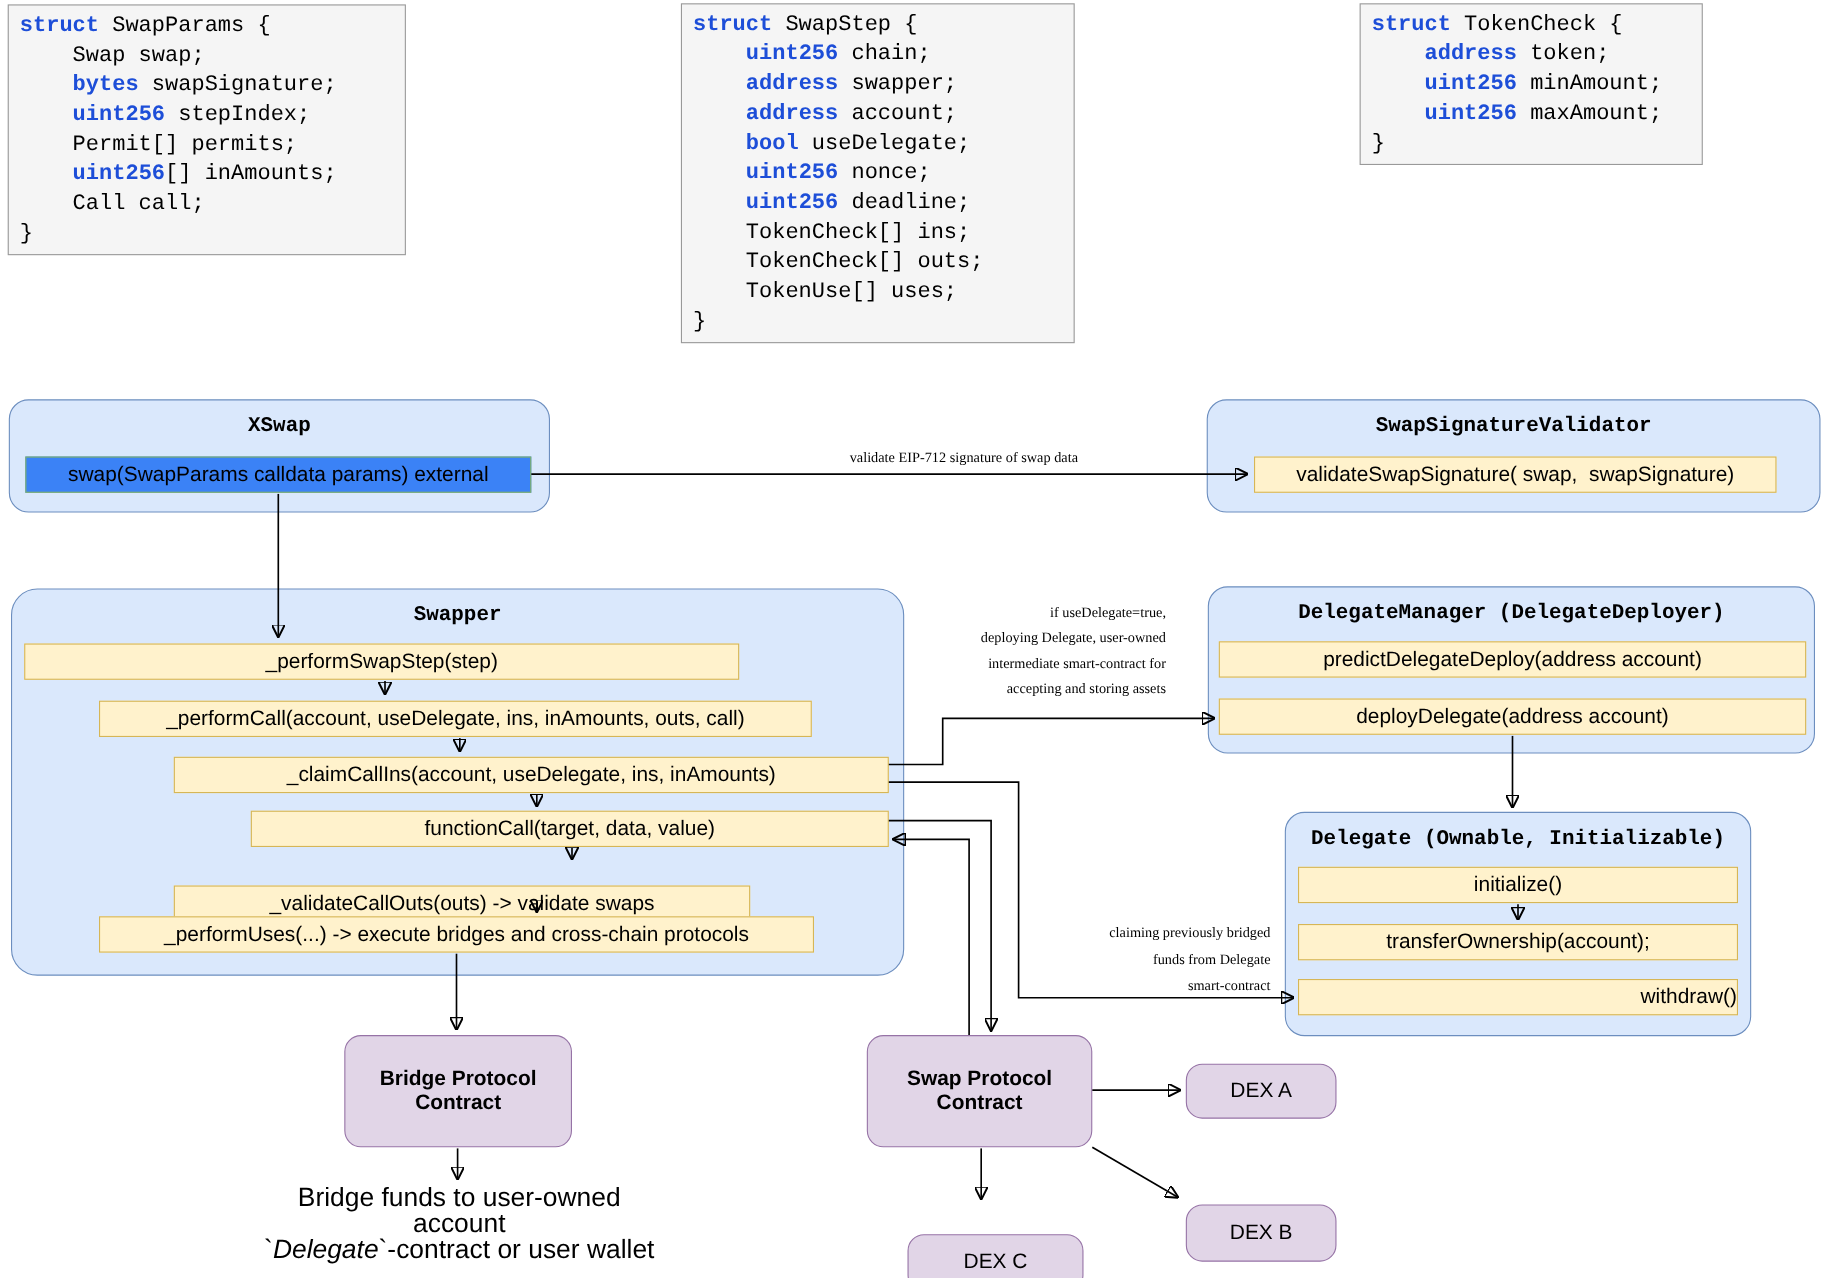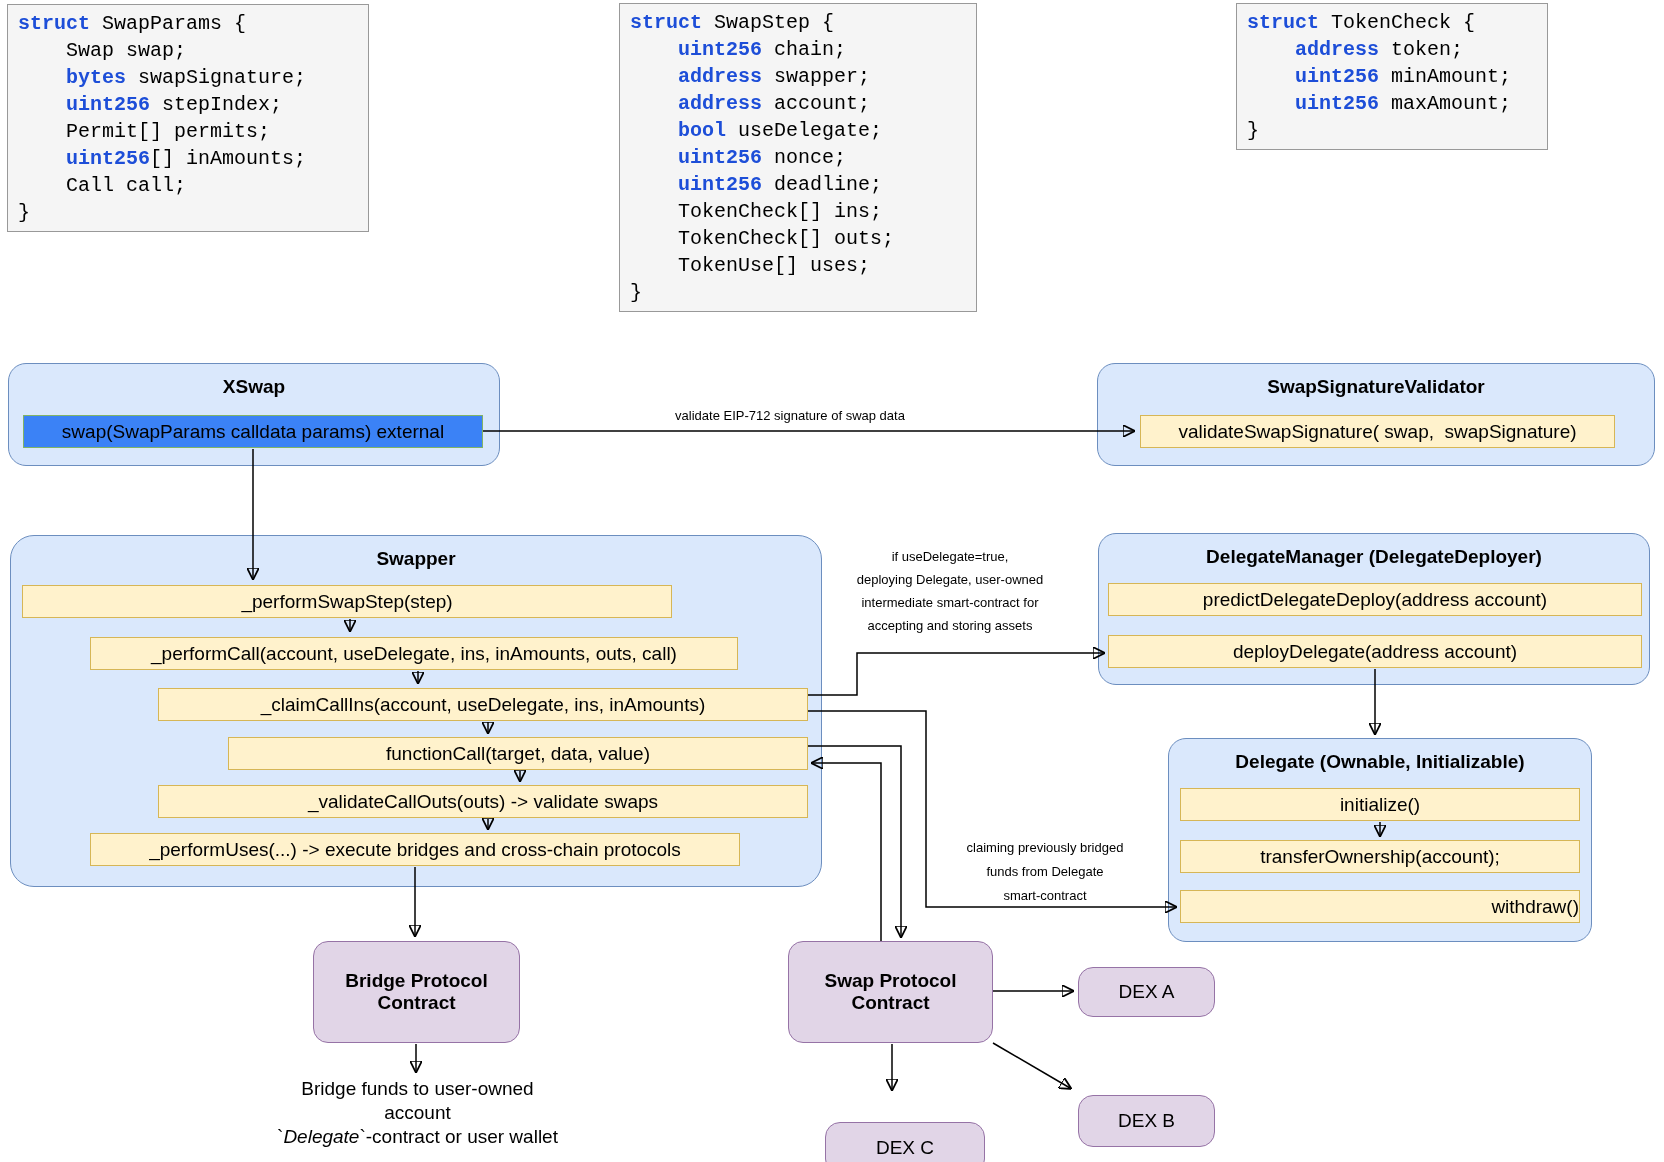--- a/index.html
+++ b/index.html
@@ -18,44 +18,44 @@
   }
   .code-line { white-space:pre; }
   .kw { color:#1d4ed8; font-weight:bold; }
   
   .container {
     position:absolute; box-sizing:border-box;
     background:#dae8fc; border:1px solid #6c8ebf; border-radius:18px;
   }
   .container-title {
     position:absolute; left:0; right:0; top:12px;
-    text-align:center; font-weight:bold; font-size:19px;
+    text-align:center; font-weight:bold; font-size:19px;font-family:Liberation Mono, monospace;
   }
   
   .method {
     position:absolute; box-sizing:border-box;
     background:#fff2cc; border:1px solid #d6b656;
     display:flex; align-items:center; justify-content:center;
     font-size:19px; white-space:pre; z-index:2;
   }
   .method.green { background:#3b82f6; border-color:#82b366; }
   
   .pnode {
     position:absolute; box-sizing:border-box;
     background:#e1d5e7; border:1px solid #9673a6; border-radius:15px;
     display:flex; align-items:center; justify-content:center;
     text-align:center; font-size:19px; z-index:2; padding:4px 8px;
   }
   .pnode.bold { font-weight:bold; }
   
   .small-label {
     position:absolute; font-size:13px; line-height:23px;
-    text-align:center; z-index:3;
-  }
-  .note { position:absolute; font-size:19px; line-height:24px; text-align:center; z-index:3; }
+    text-align:right; z-index:3;font-family:Liberation Serif, serif;
+  }
+  .note { position:absolute; font-size:24px; line-height:24px; text-align:center; z-index:3; }
   .note i { font-style:italic; }
   svg.wires { position:absolute; left:0; top:0; z-index:4; pointer-events:none; }
   svg.wires path { stroke:#000; stroke-width:1.5; fill:none; }
 </style>
 </head>
 <body>
 
 <div id="canvas">
 
   <div class="codeblock" style="left:7px; top:4px; width:362px;">
@@ -111,21 +111,21 @@
   </div>
   <div class="method" style="left:90px; top:637px; width:648px; height:33px;">
     <span>_performCall(account, useDelegate, ins, inAmounts, outs, call)</span>
   </div>
   <div class="method" style="left:158px; top:688px; width:650px; height:33px;">
     <span>_claimCallIns(account, useDelegate, ins, inAmounts)</span>
   </div>
   <div class="method" style="left:228px; top:737px; width:580px; height:33px;">
     <span>functionCall(target, data, value)</span>
   </div>
-  <div class="method" style="left:158px; top:785px; width:650px; height:33px;">
+  <div class="method" style="left:158px; top:805px; width:524px; height:33px;">
     <span>_validateCallOuts(outs) -&gt; validate swaps</span>
   </div>
   <div class="method" style="left:90px; top:833px; width:650px; height:33px;">
     <span>_performUses(...) -&gt; execute bridges and cross-chain protocols</span>
   </div>
 
   <div class="container" style="left:1098px; top:533px; width:552px; height:152px;">
     <div class="container-title">DelegateManager (DelegateDeployer)</div>
   </div>
   <div class="method" style="left:1108px; top:583px; width:534px; height:33px;">

